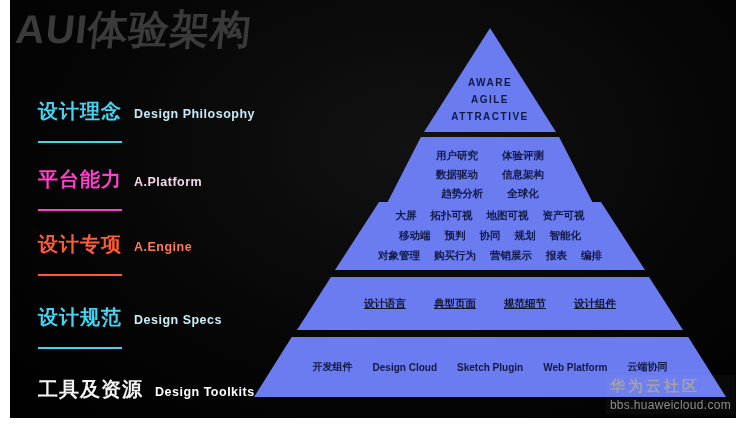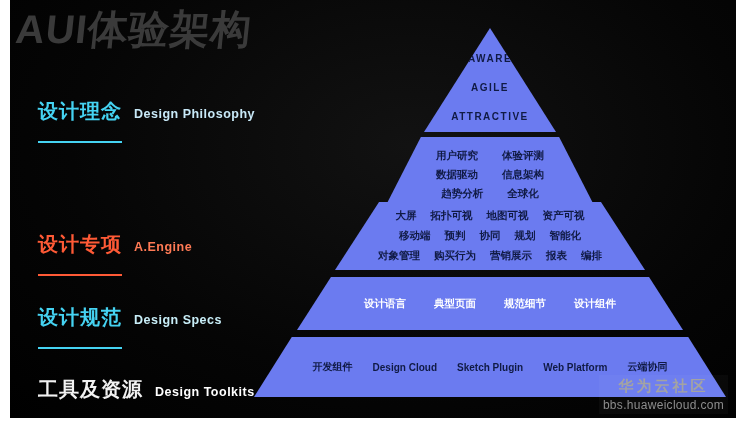--- a/index.html
+++ b/index.html
@@ -28,50 +28,54 @@
   #label-4 { top:376px; }
 
   .layer {
     position:absolute; display:flex; flex-direction:column;
     justify-content:center; align-items:center;
   }
   .prow { display:flex; justify-content:center; align-items:center; font-weight:700; }
   #layer-0 { left:414px; top:28px;  width:132px; height:104px;
              clip-path:polygon(50% 0,100% 100%,0 100%);
              justify-content:flex-end; padding-bottom:10px; gap:6px; }
-  #layer-0 .prow { font-size:10px; letter-spacing:1.5px;margin-top:12px; }
+  #layer-0 .prow { font-size:10px; letter-spacing:1.5px; }
   #layer-1 { left:372px; top:137px; width:216px; height:76px;
              clip-path:polygon(18% 0,82% 0,100% 100%,0 100%); gap:5px; }
   #layer-1 .prow { font-size:10.5px; gap:24px; }
   #layer-2 { left:325px; top:202px; width:310px; height:68px;
              clip-path:polygon(14.2% 0,85.8% 0,100% 100%,0 100%); gap:6px; }
   #layer-2 .prow { font-size:10.5px; gap:14px; }
   #layer-3 { left:287px; top:277px; width:386px; height:53px;
              clip-path:polygon(8.8% 0,91.2% 0,100% 100%,0 100%); }
   #layer-3 .prow { font-size:10.5px; gap:28px; }
   #layer-4 { left:244px; top:337px; width:472px; height:60px;
              clip-path:polygon(8% 0,92% 0,100% 100%,0 100%); }
   #layer-4 .prow { font-size:10px; gap:20px; }
 
-  .watermark { position:absolute; right:8px; bottom:4px; text-align:center;
+  .watermark { position:absolute; right:1px; bottom:4px; text-align:left;
                background:rgba(255,255,255,0.03); padding:2px 4px; }
   .watermark .wm-name { font-size:15px; font-weight:700; color:#a3a3a3; letter-spacing:3px; }
   .watermark .wm-url  { font-size:12px; color:#8d8d8d; margin-top:2px; letter-spacing:0.3px; }
 </style>
 </head>
 <body>
 
 <div class="stage">
   <div class="panel">
 
     <div class="title">AUI体验架构</div>
 
     <div class="row-label" id="label-0">
       <span class="zh" style="color: rgb(69, 211, 242);">设计理念</span>
       <span class="en" style="color: rgb(200, 233, 248);">Design Philosophy</span>
+    </div>
+    <div class="row-label" id="label-1">
+      <span class="zh" style="color: rgb(255, 63, 203);">平台能力</span>
+      <span class="en" style="color: rgb(247, 215, 238);">A.Platform</span>
     </div>
     <div class="row-label" id="label-2">
       <span class="zh" style="color: rgb(255, 90, 54);">设计专项</span>
       <span class="en" style="color: rgb(255, 122, 85);">A.Engine</span>
     </div>
     <div class="row-label" id="label-3">
       <span class="zh" style="color: rgb(69, 211, 242);">设计规范</span>
       <span class="en" style="color: rgb(200, 238, 248);">Design Specs</span>
     </div>
     <div class="row-label" id="label-4">
@@ -119,21 +123,21 @@
           <span>智能化</span>
         </div>
         <div class="prow">
           <span>对象管理</span>
           <span>购买行为</span>
           <span>营销展示</span>
           <span>报表</span>
           <span>编排</span>
         </div>
       </div>
-    <div class="layer" id="layer-3" style="background: rgb(107, 123, 240); color: #ffffff;">
+    <div class="layer" id="layer-3" style="background: rgb(107, 123, 240); color: #0f172a; text-decoration: underline;">
         <div class="prow">
           <span>设计语言</span>
           <span>典型页面</span>
           <span>规范细节</span>
           <span>设计组件</span>
         </div>
       </div>
     <div class="layer" id="layer-4" style="background: rgb(107, 123, 240); color: rgb(16, 26, 68);">
         <div class="prow">
           <span>开发组件</span>

